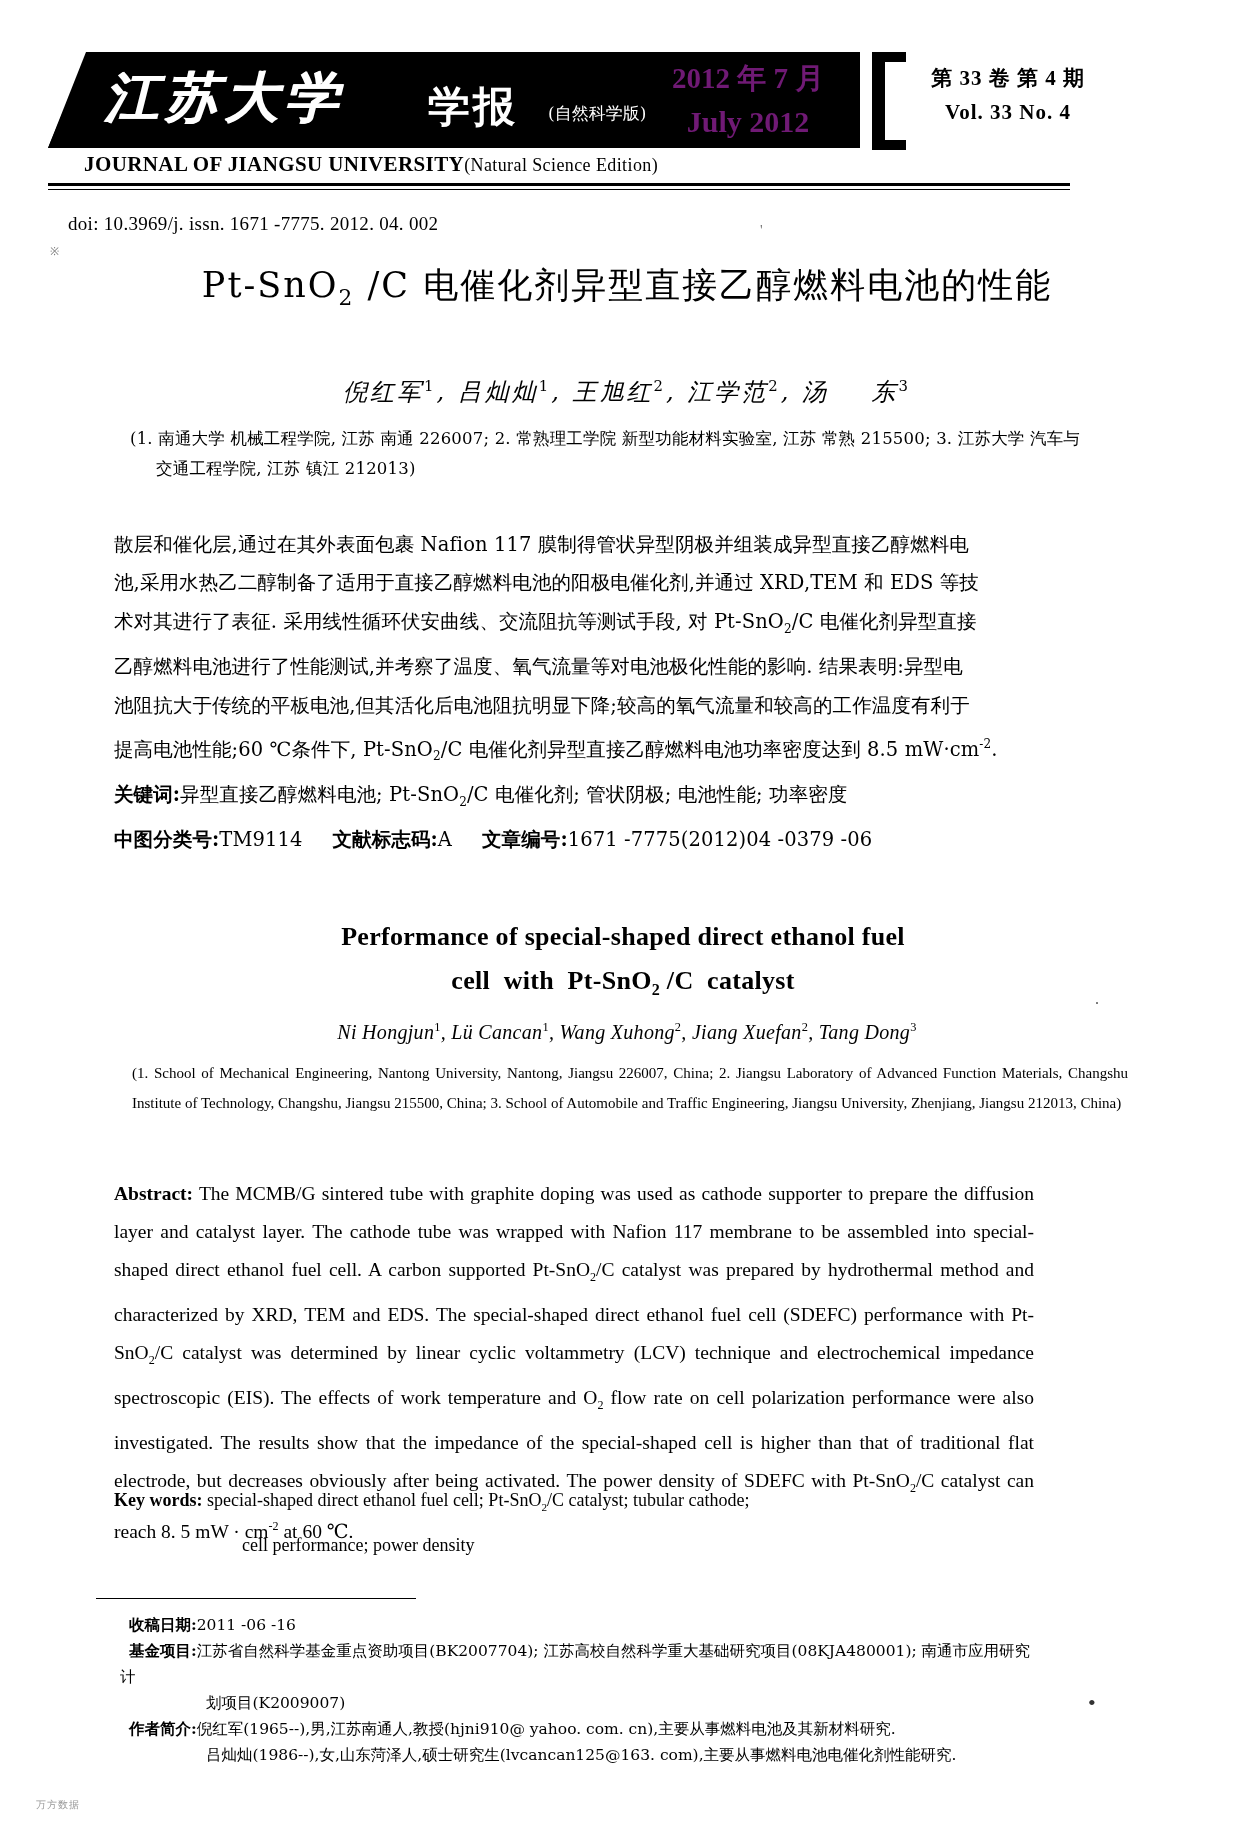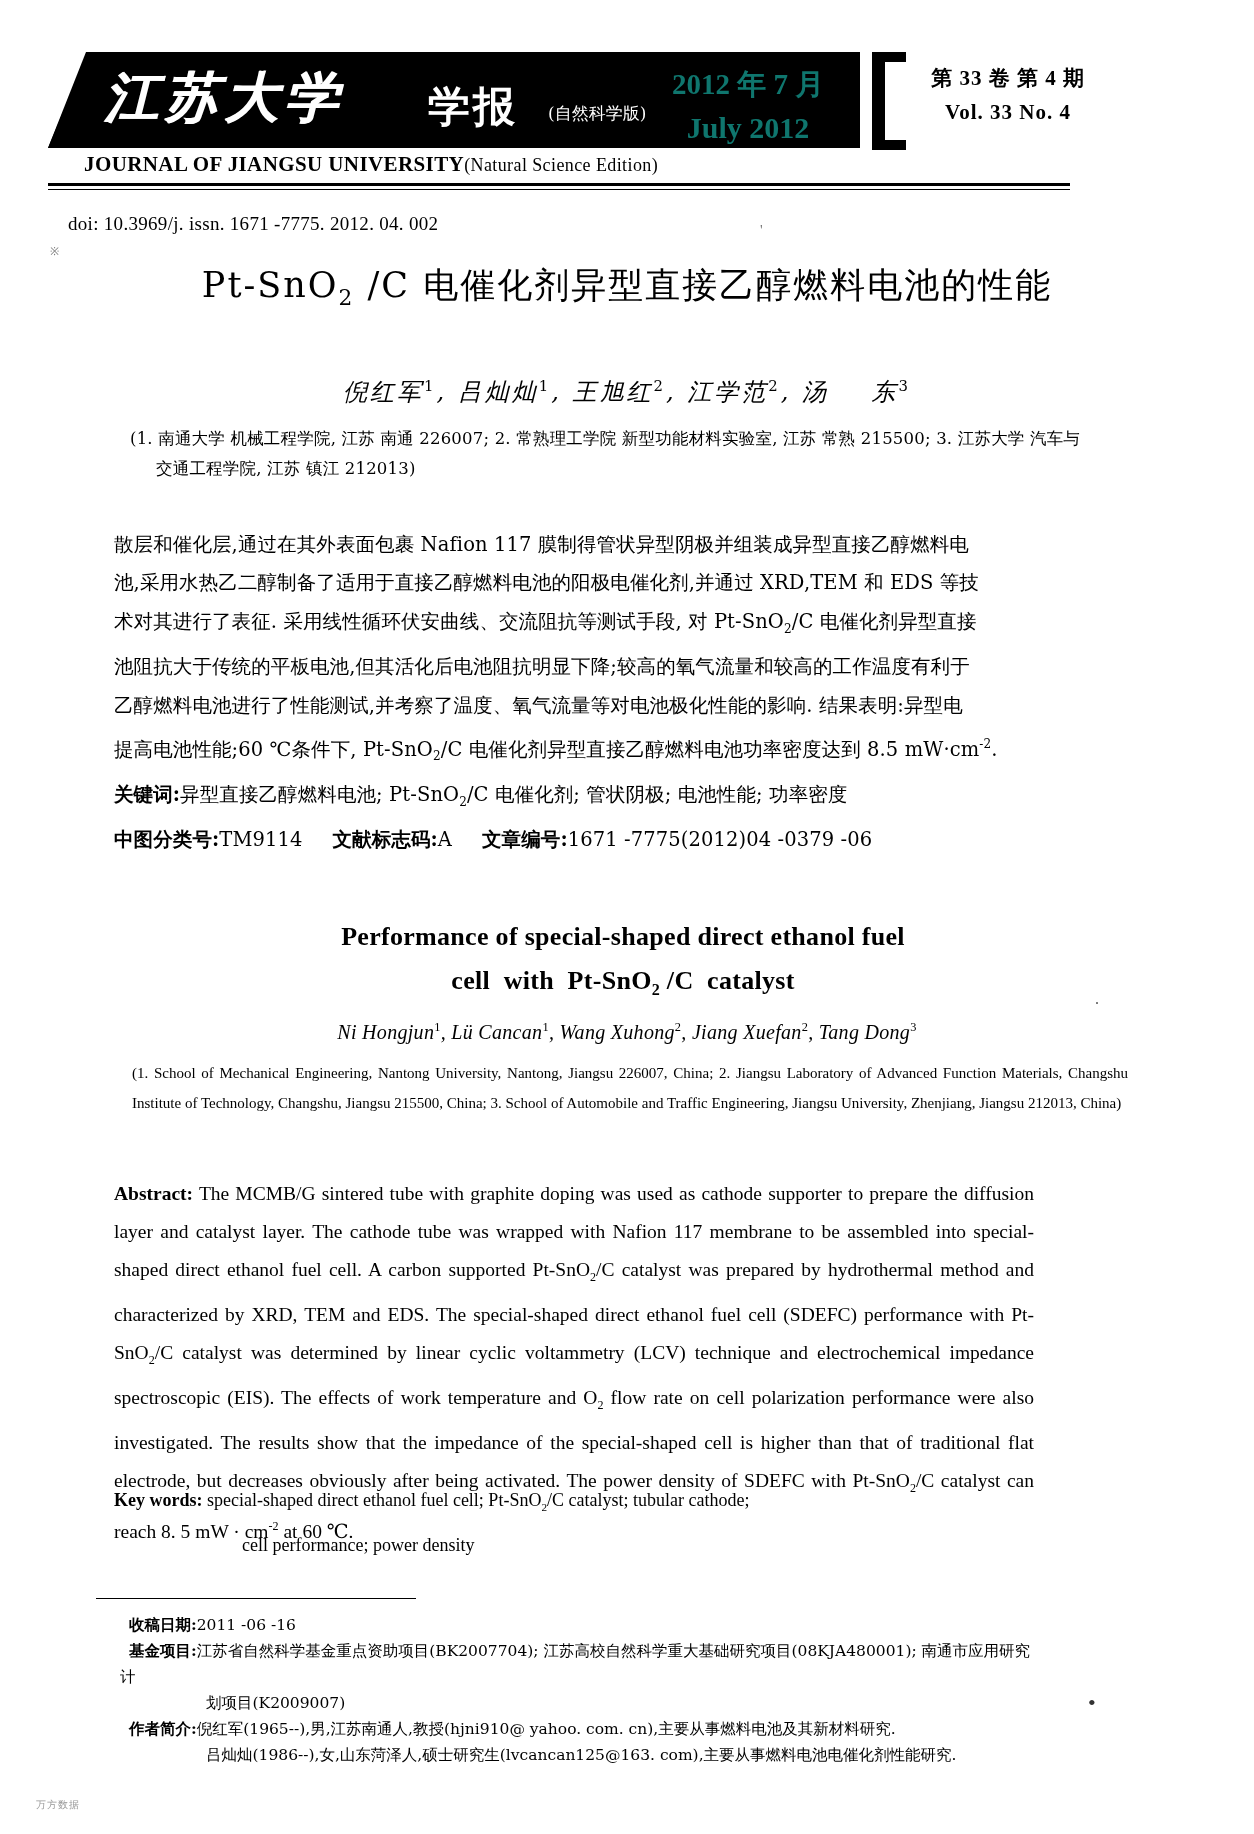--- a/index.html
+++ b/index.html
@@ -81,27 +81,26 @@
     letter-spacing: 0px;
     white-space: nowrap;
     font-family: "DejaVu Serif", serif;
   }
   .mast-date {
     position: absolute;
     left: 600px;
     top: 4px;
     width: 200px;
     text-align: center;
-    color: #0f766e;
+    color: #701a75;
     font-weight: 700;
     font-size: 29px;
     line-height: 44px;
     white-space: nowrap;
     font-family: "Liberation Serif", serif;
-    margin-top: 6px;
   }
   .mast-date .l2 { font-size: 30px; }
   .mast-bracket {
     position: absolute;
     left: 824px;
     top: 0px;
     width: 238px;
     height: 98px;
     border-left: 13px solid #000;
   }
@@ -348,22 +347,22 @@
 
   <div class="affil-cn">
     <span>(1. 南通大学 机械工程学院, 江苏 南通 226007; 2. 常熟理工学院 新型功能材料实验室, 江苏 常熟 215500; 3. 江苏大学 汽车与</span>
     <span class="l2">交通工程学院, 江苏 镇江 212013)</span>
   </div>
 
   <div class="cn-body">
     <span class="cn-line">散层和催化层,通过在其外表面包裹 Nafion 117 膜制得管状异型阴极并组装成异型直接乙醇燃料电</span>
     <span class="cn-line">池,采用水热乙二醇制备了适用于直接乙醇燃料电池的阳极电催化剂,并通过 XRD,TEM 和 EDS 等技</span>
     <span class="cn-line">术对其进行了表征. 采用线性循环伏安曲线、交流阻抗等测试手段, 对 Pt-SnO<sub>2</sub>/C 电催化剂异型直接</span>
+    <span class="cn-line">乙醇燃料电池进行了性能测试,并考察了温度、氧气流量等对电池极化性能的影响. 结果表明:异型电</span>
     <span class="cn-line">池阻抗大于传统的平板电池,但其活化后电池阻抗明显下降;较高的氧气流量和较高的工作温度有利于</span>
-    <span class="cn-line">乙醇燃料电池进行了性能测试,并考察了温度、氧气流量等对电池极化性能的影响. 结果表明:异型电</span>
     <span class="cn-line">提高电池性能;60 ℃条件下, Pt-SnO<sub>2</sub>/C 电催化剂异型直接乙醇燃料电池功率密度达到 8.5 mW·cm<sup>-2</sup>.</span>
     <span class="kw-line"><b>关键词:</b>异型直接乙醇燃料电池; Pt-SnO<sub>2</sub>/C 电催化剂; 管状阴极; 电池性能; 功率密度</span>
     <span class="cls-line"><b>中图分类号:</b><span>TM9114</span><span class="gap"></span><b>文献标志码:</b><span>A</span><span class="gap"></span><b>文章编号:</b><span>1671 -7775(2012)04 -0379 -06</span></span>
   </div>
 
   <div class="title-en">
     <div>Performance of special-shaped direct ethanol fuel</div>
     <div>cell&nbsp; with&nbsp; Pt-SnO<sub>2</sub> /C&nbsp; catalyst</div>
   </div>
 

